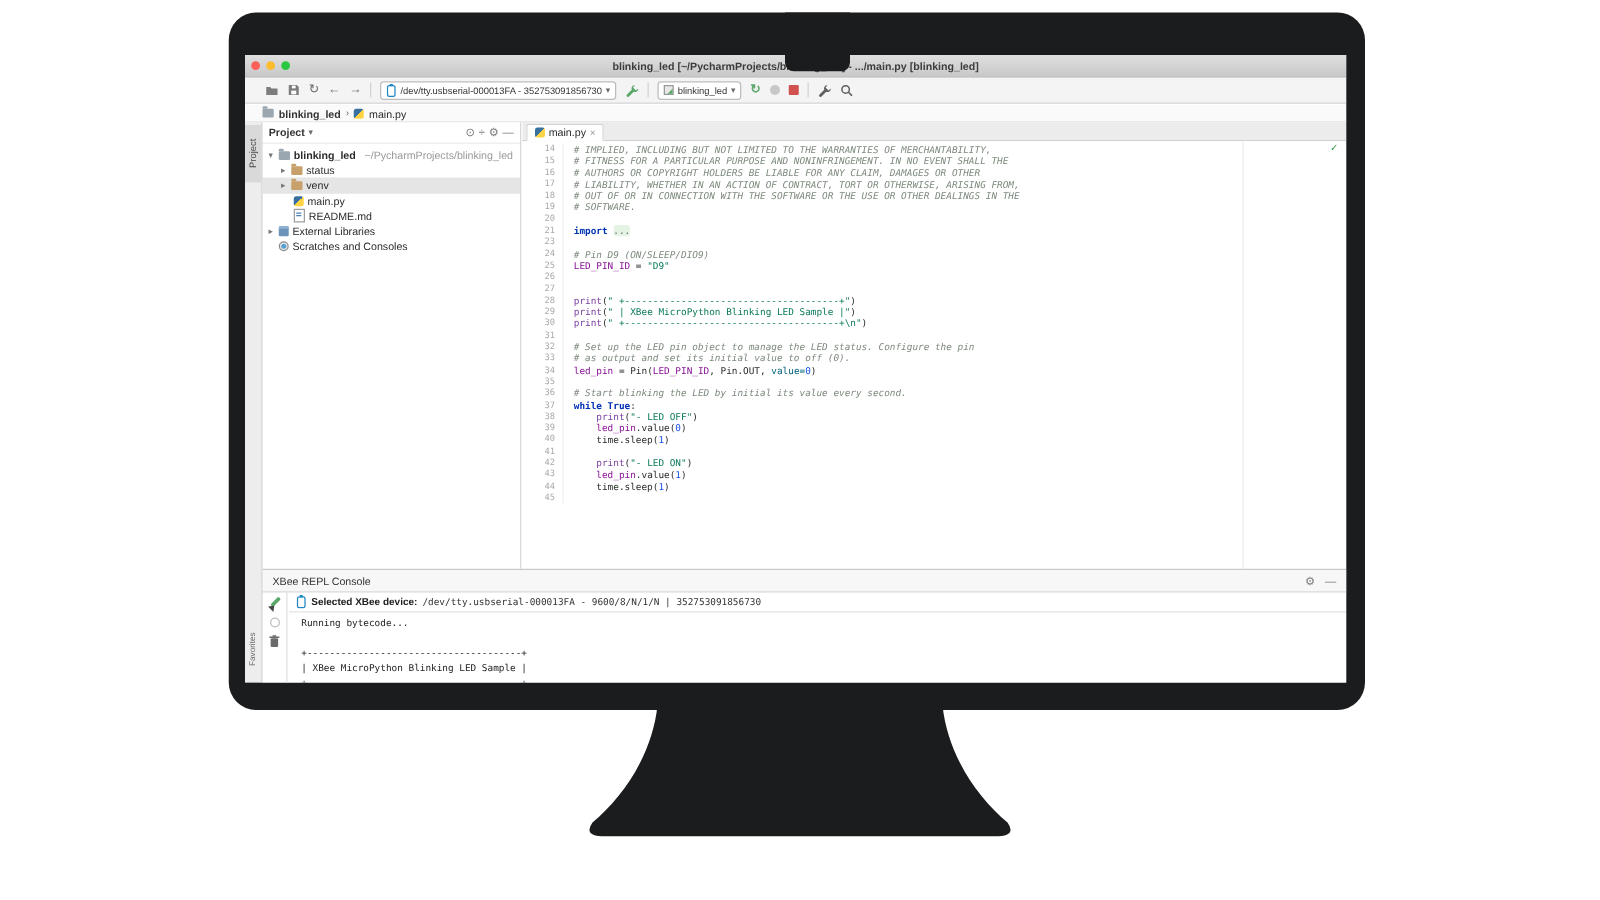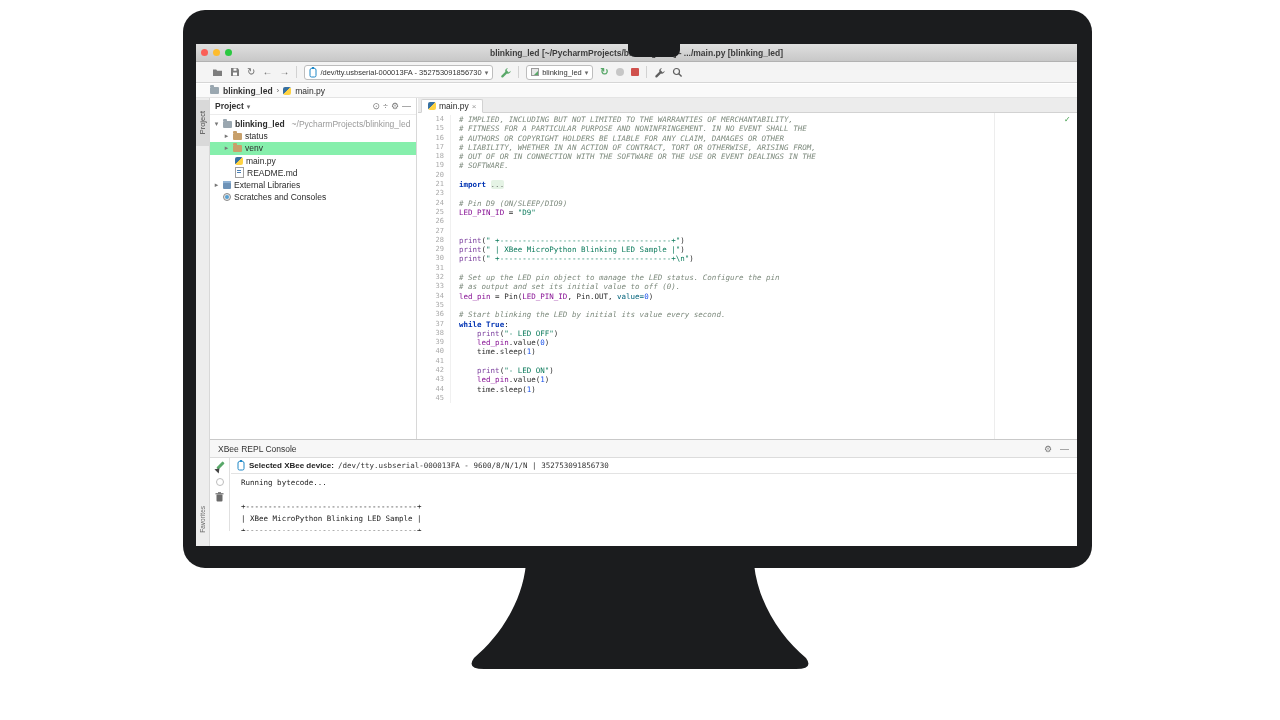--- a/index.html
+++ b/index.html
@@ -47,21 +47,21 @@
   .vtab.bottom{top:398px;height:46px;}
   
   .project{position:absolute;left:14px;top:54px;width:207px;height:357px;background:#fff;
            border-right:1px solid #d8d8d8;box-sizing:border-box;}
   .phead{height:16px;display:flex;align-items:center;gap:3px;padding:0 5px;border-bottom:1px solid #ececec;}
   .phead .sp{flex:1;}
   .ptitle{font-weight:bold;color:#333;font-size:8.5px;}
   .picon{font-size:9px;color:#7a7a7a;}
   .tree{padding-top:3px;font-size:8.5px;}
   .trow{height:12.2px;display:flex;align-items:center;gap:3px;white-space:nowrap;}
-  .trow.hl{background:#86efac;}
+  .trow.hl{background:#e5e5e5;}
   .tw{width:7px;text-align:center;color:#777;font-size:7px;flex:none;}
   .fic{width:9px;height:7px;border-radius:1px;flex:none;position:relative;}
   .fic:before{content:"";position:absolute;left:0;top:-2px;width:4px;height:2px;border-radius:1px 1px 0 0;background:inherit;}
   .fic.blue{background:#9aa7b0;}
   .fic.tan{background:#c8a06b;}
   .pyic{width:8px;height:8px;border-radius:2px;flex:none;
         background:linear-gradient(135deg,#3870A0 50%,#FFD343 50%);}
   .fileic{width:7px;height:9px;background:#fff;border:1px solid #9f9f9f;flex:none;position:relative;}
   .fileic:before{content:"";position:absolute;left:1px;top:2px;width:4px;height:1px;background:#4a7fb5;box-shadow:0 2px 0 #4a7fb5;}
   .libic{width:8px;height:8px;background:#6e93b8;border-radius:1px;flex:none;box-shadow:inset 0 2px 0 #8fb2d4;}
@@ -84,21 +84,21 @@
   .tk-c{color:#7d8a7d;font-style:italic;}
   .tk-k{color:#0033B3;font-weight:bold;}
   .tk-s{color:#0B7A5B;}
   .tk-n2{color:#1750EB;}
   .tk-v{color:#871094;}
   .tk-f{color:#7A3E9D;text-align:center;}
   .tk-a{color:#00627A;}
   .tk-p{color:#2b2b2b;}
   .tk-fold{background:#e5f3e5;color:#6a6a6a;border-radius:2px;}
   
-  .console{position:absolute;left:14px;top:395px;right:0;height:91px;background:#fff;
+  .console{position:absolute;left:14px;top:411px;right:0;height:91px;background:#fff;
            border-top:1px solid #c9c9c9;}
   .con-head{height:17px;border-bottom:1px solid #dcdcdc;display:flex;align-items:center;
             padding:0 8px;font-size:8.5px;color:#333;background:#f7f7f7;gap:8px;}
   .con-head .sp{flex:1;}
   .con-tools{position:absolute;left:0;top:18px;width:20px;bottom:0;border-right:1px solid #e0e0e0;
              display:flex;flex-direction:column;align-items:center;gap:6px;padding-top:4px;box-sizing:border-box;}
   .con-out{position:absolute;left:21px;top:18px;right:0;bottom:0;overflow:hidden;}
   .dev-line{height:15px;border-bottom:1px solid #e3e3e3;display:flex;align-items:center;gap:4px;
             padding-left:6px;font-size:8px;}
   .dev-label{font-weight:bold;color:#222;}
@@ -259,21 +259,21 @@
             <span style="color:#9a9a9a;font-size:8px">×</span>
           </div>
         </div>
         <div class="edbody">
           <div class="marginline"></div>
           <span class="okmark">✓</span>
         <div class="cl"><span class="ln">14</span><span><span class="tk-c"># IMPLIED, INCLUDING BUT NOT LIMITED TO THE WARRANTIES OF MERCHANTABILITY,</span></span></div>
             <div class="cl"><span class="ln">15</span><span><span class="tk-c"># FITNESS FOR A PARTICULAR PURPOSE AND NONINFRINGEMENT. IN NO EVENT SHALL THE</span></span></div>
             <div class="cl"><span class="ln">16</span><span><span class="tk-c"># AUTHORS OR COPYRIGHT HOLDERS BE LIABLE FOR ANY CLAIM, DAMAGES OR OTHER</span></span></div>
             <div class="cl"><span class="ln">17</span><span><span class="tk-c"># LIABILITY, WHETHER IN AN ACTION OF CONTRACT, TORT OR OTHERWISE, ARISING FROM,</span></span></div>
-            <div class="cl"><span class="ln">18</span><span><span class="tk-c"># OUT OF OR IN CONNECTION WITH THE SOFTWARE OR THE USE OR EVENT DEALINGS IN THE</span></span></div>
+            <div class="cl"><span class="ln">18</span><span><span class="tk-c"># OUT OF OR IN CONNECTION WITH THE SOFTWARE OR THE USE OR OTHER DEALINGS IN THE</span></span></div>
             <div class="cl"><span class="ln">19</span><span><span class="tk-c"># SOFTWARE.</span></span></div>
             <div class="cl"><span class="ln">20</span><span></span></div>
             <div class="cl"><span class="ln">21</span><span><span class="tk-k">import </span><span class="tk-fold">...</span></span></div>
             <div class="cl"><span class="ln">23</span><span></span></div>
             <div class="cl"><span class="ln">24</span><span><span class="tk-c"># Pin D9 (ON/SLEEP/DIO9)</span></span></div>
             <div class="cl"><span class="ln">25</span><span><span class="tk-v">LED_PIN_ID</span><span class="tk-p"> = </span><span class="tk-s">"D9"</span></span></div>
             <div class="cl"><span class="ln">26</span><span></span></div>
             <div class="cl"><span class="ln">27</span><span></span></div>
             <div class="cl"><span class="ln">28</span><span><span class="tk-f">print</span><span class="tk-p">(</span><span class="tk-s">" +--------------------------------------+"</span><span class="tk-p">)</span></span></div>
             <div class="cl"><span class="ln">29</span><span><span class="tk-f">print</span><span class="tk-p">(</span><span class="tk-s">" | XBee MicroPython Blinking LED Sample |"</span><span class="tk-p">)</span></span></div>

